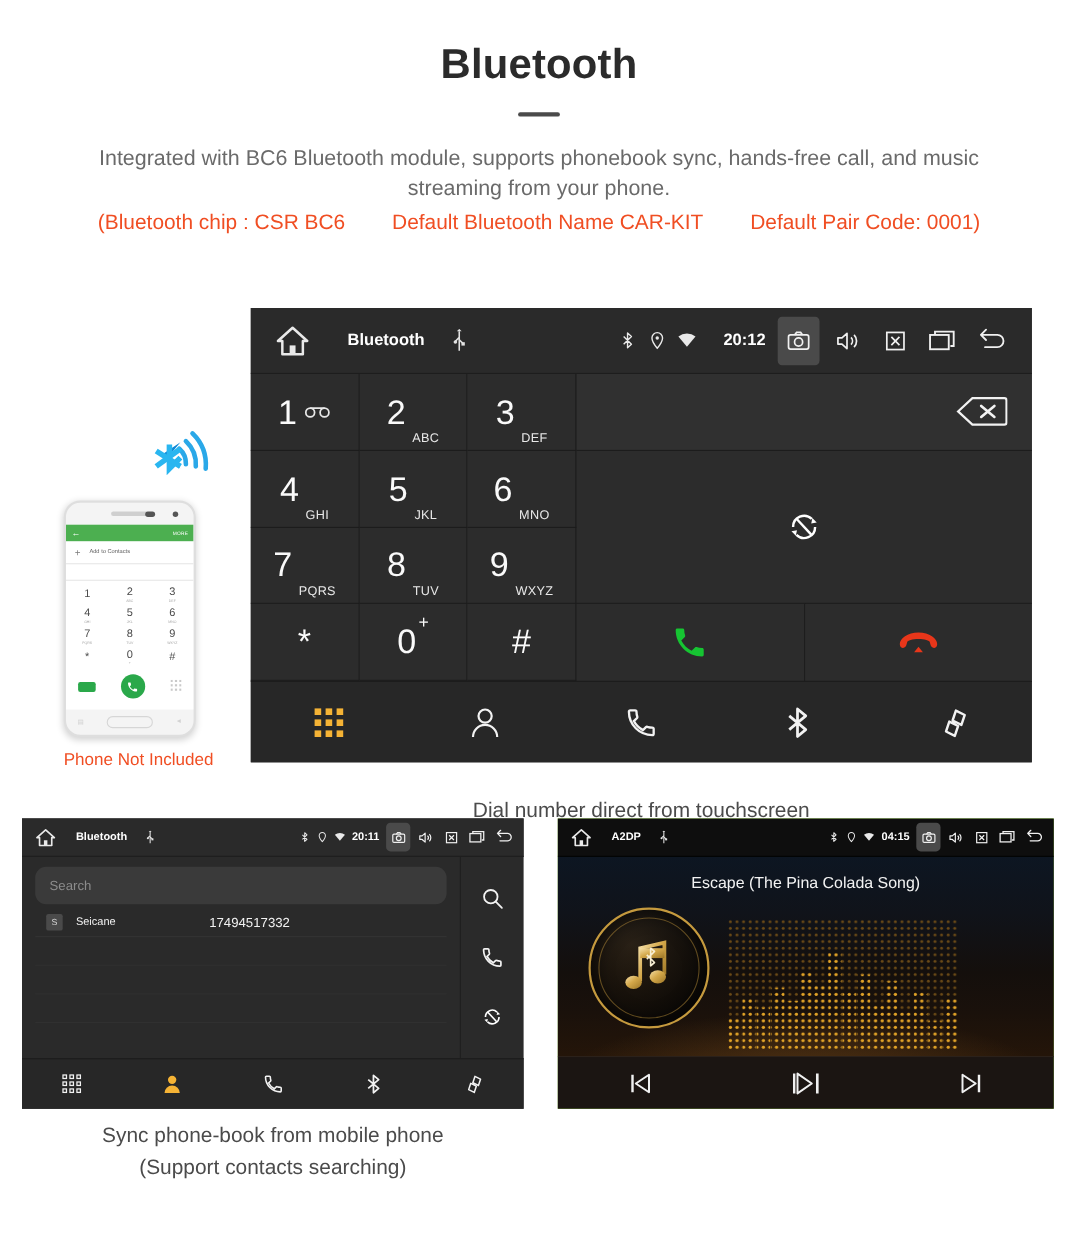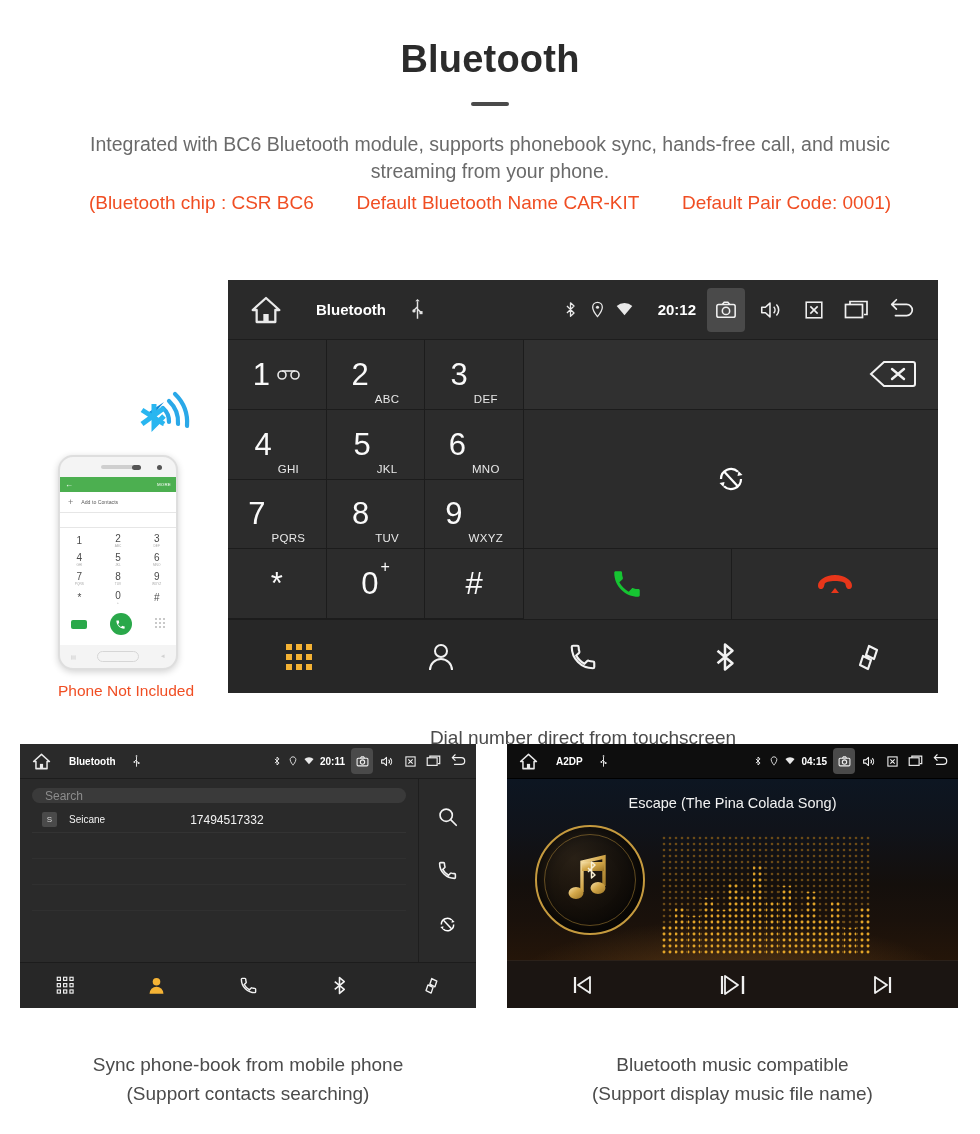--- a/index.html
+++ b/index.html
@@ -188,21 +188,21 @@
   .sb-sm .sb-usb { margin-left: 16px; width: 9px; height: 13px; }
   .sb-sm .sb-right .ic { width: 10px; height: 10px; margin: 0 3px; }
   .sb-sm .sb-clock { font-size: 10px; margin: 0 5px 0 3px; }
   .sb-sm .sb-btn { width: 22px; height: 26px; margin: 0 1px; }
   .sb-sm .sb-btn svg { width: 13px; height: 13px; }
   .sb-sm .sb-btn.wide svg { width: 17px; height: 14px; }
 
   .contacts-body { flex: 1; display: flex; }
   .contacts-main { flex: 1; padding: 9px 12px 0 12px; border-right: 1px solid #1e1e1e; }
   .searchbox {
-    height: 15px; border-radius: 10px; background: #3a3a3a;
+    height: 34px; border-radius: 10px; background: #3a3a3a;
     display: flex; align-items: center; padding-left: 13px;
     color: #8c8c8c; font-size: 12px;
   }
   .clist { margin-top: 4px; }
   .crow {
     height: 26px; display: flex; align-items: center;
     border-bottom: 1px solid #333333;
     padding-left: 10px;
   }
   .cavatar {
@@ -263,21 +263,21 @@
     border-top: 1px solid #2b211a;
     display: flex; align-items: center;
   }
   .ctl { flex: 1; display: flex; align-items: center; justify-content: center; }
   .ctl svg { width: 24px; height: 24px; }
   .ctl.play svg { width: 30px; height: 30px; }
 
   
   .cap2 {
     position: absolute; top: 1018px;
-    text-align: center; color: #4b4b4b; font-size: 19px; line-height: 29px; margin-top: 32px;
+    text-align: center; color: #4b4b4b; font-size: 19px; line-height: 29px;
   }
   .cap2.left { left: 20px; width: 456px; }
   .cap2.right { left: 507px; width: 451px; }
 </style>
 </head>
 <body>
 
 <div class="page">
 
   <div class="title">Bluetooth</div>
@@ -857,18 +857,14 @@
             <path d="M19 4 V20" stroke="#f0f0f0" stroke-width="2.2"></path>
           </svg>
       </div>
     </div>
   </div>
 
   <div class="cap2 left">
     <div>Sync phone-book from mobile phone</div>
     <div>(Support contacts searching)</div>
   </div>
-  <div class="cap2 right">
-    <div>Bluetooth music compatible</div>
-    <div>(Support display music file name)</div>
-  </div>
 
 </div>
 
 </body></html>

